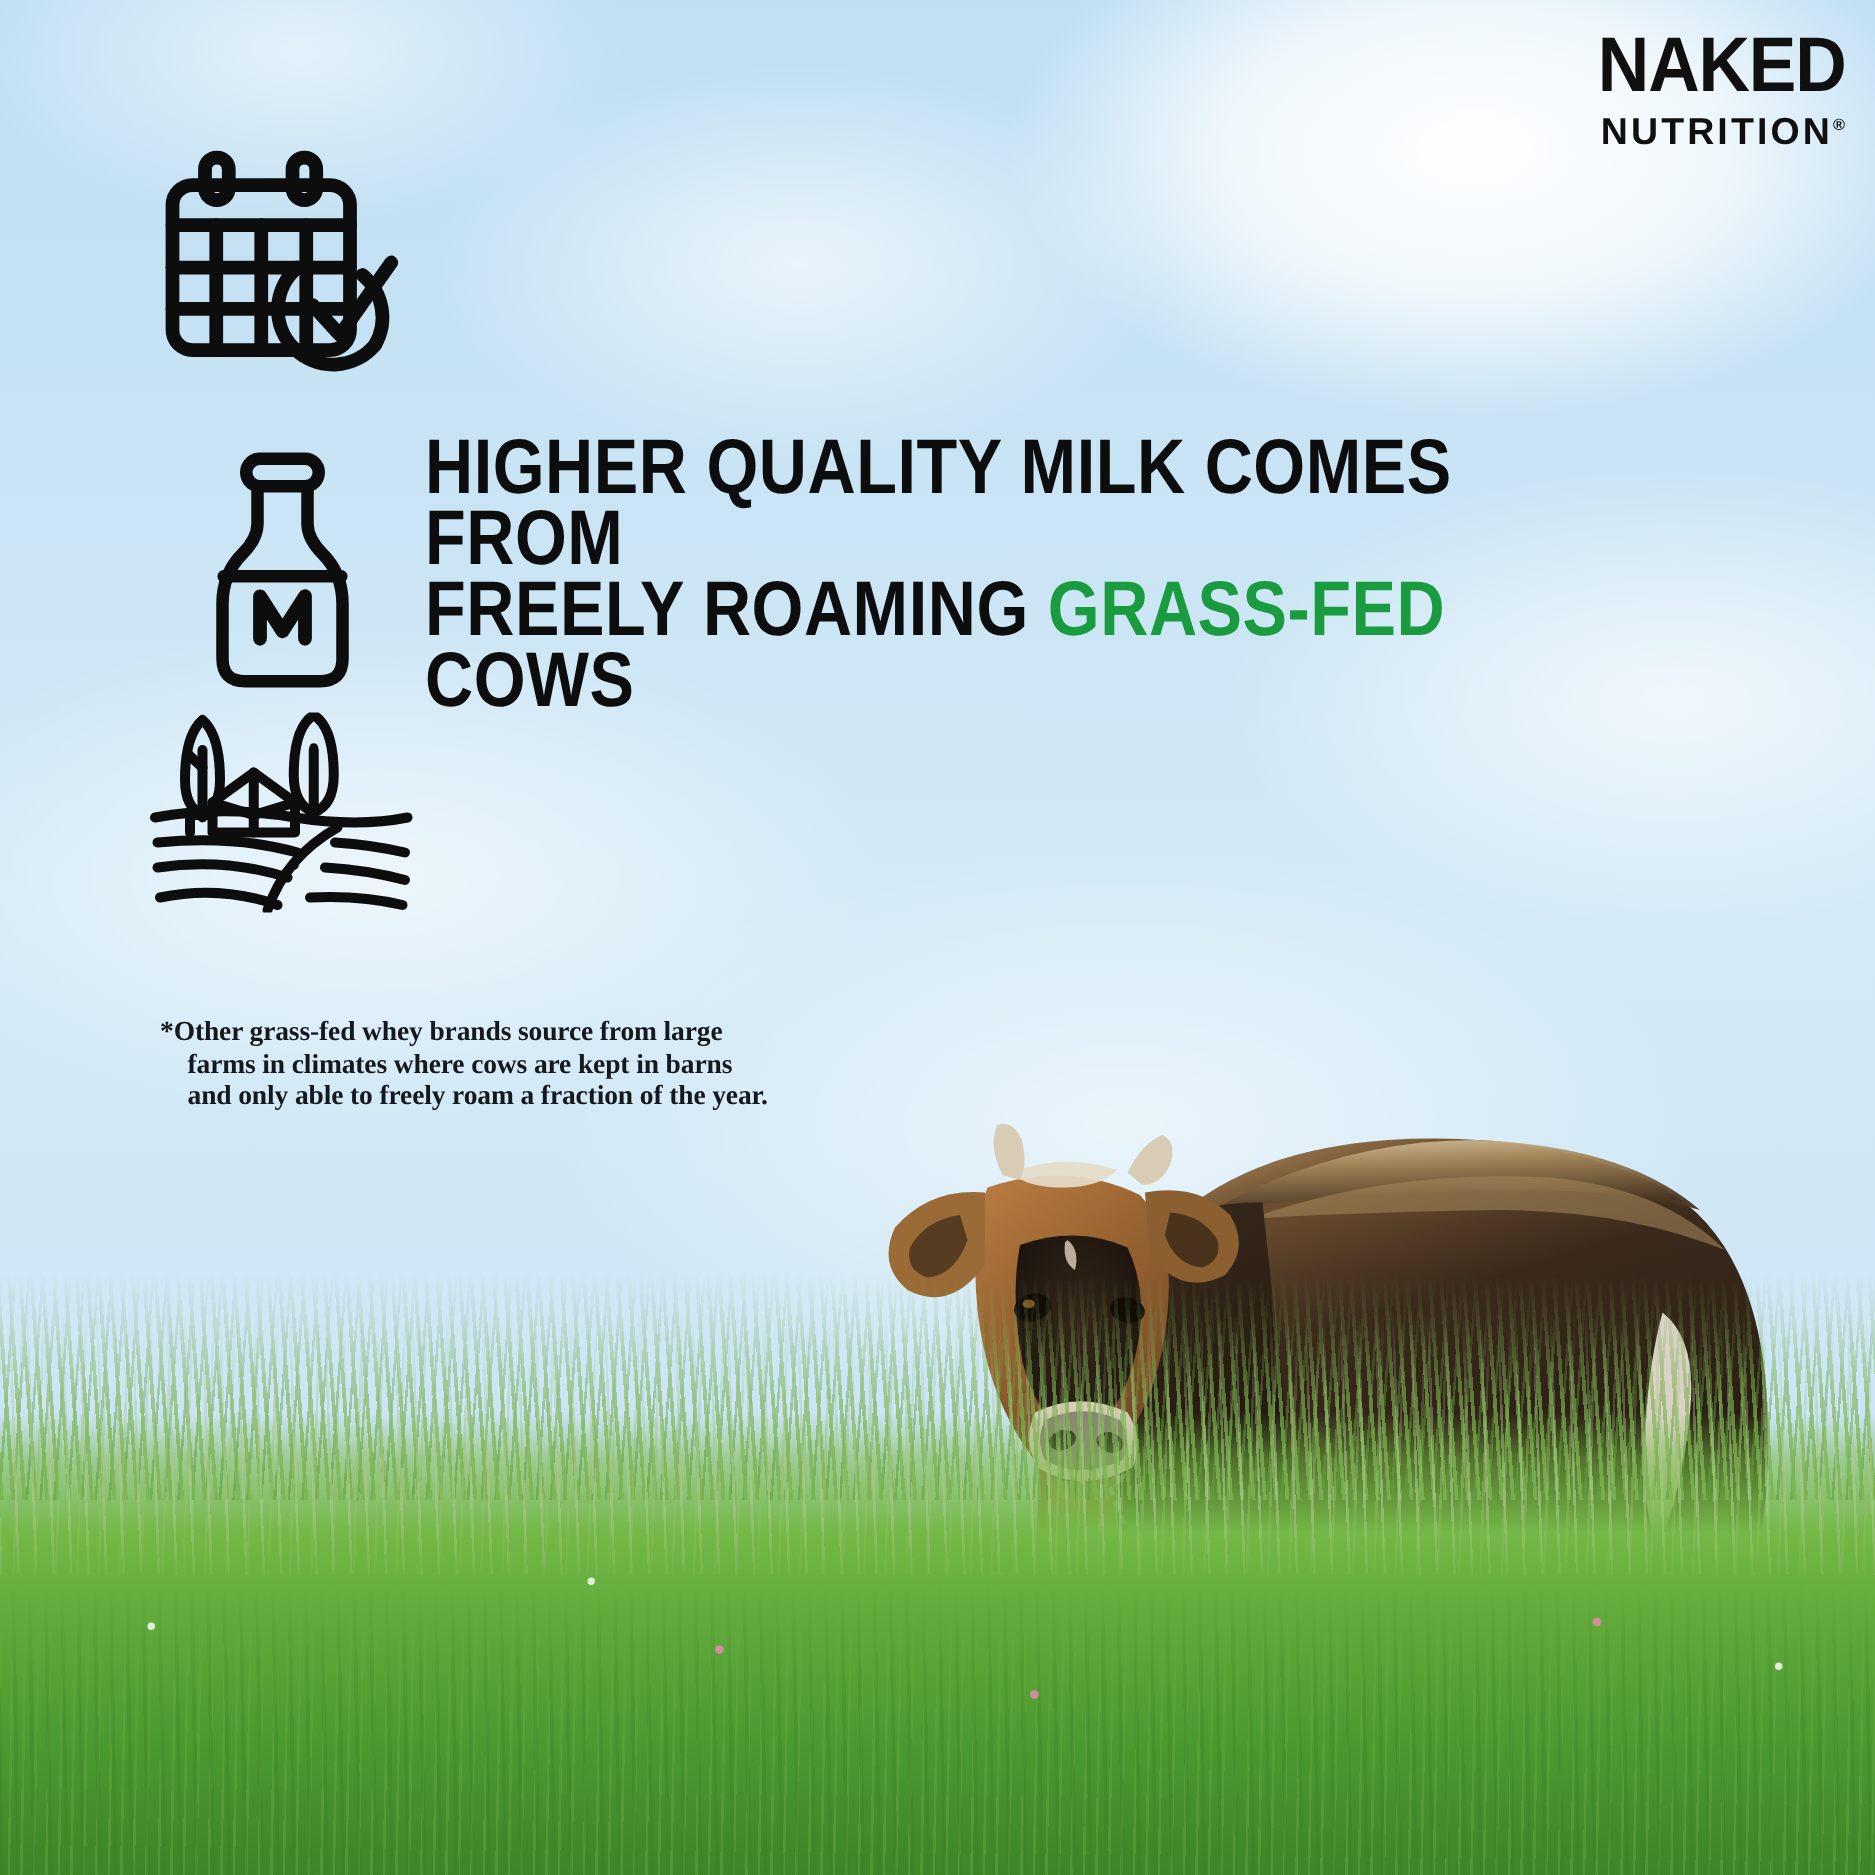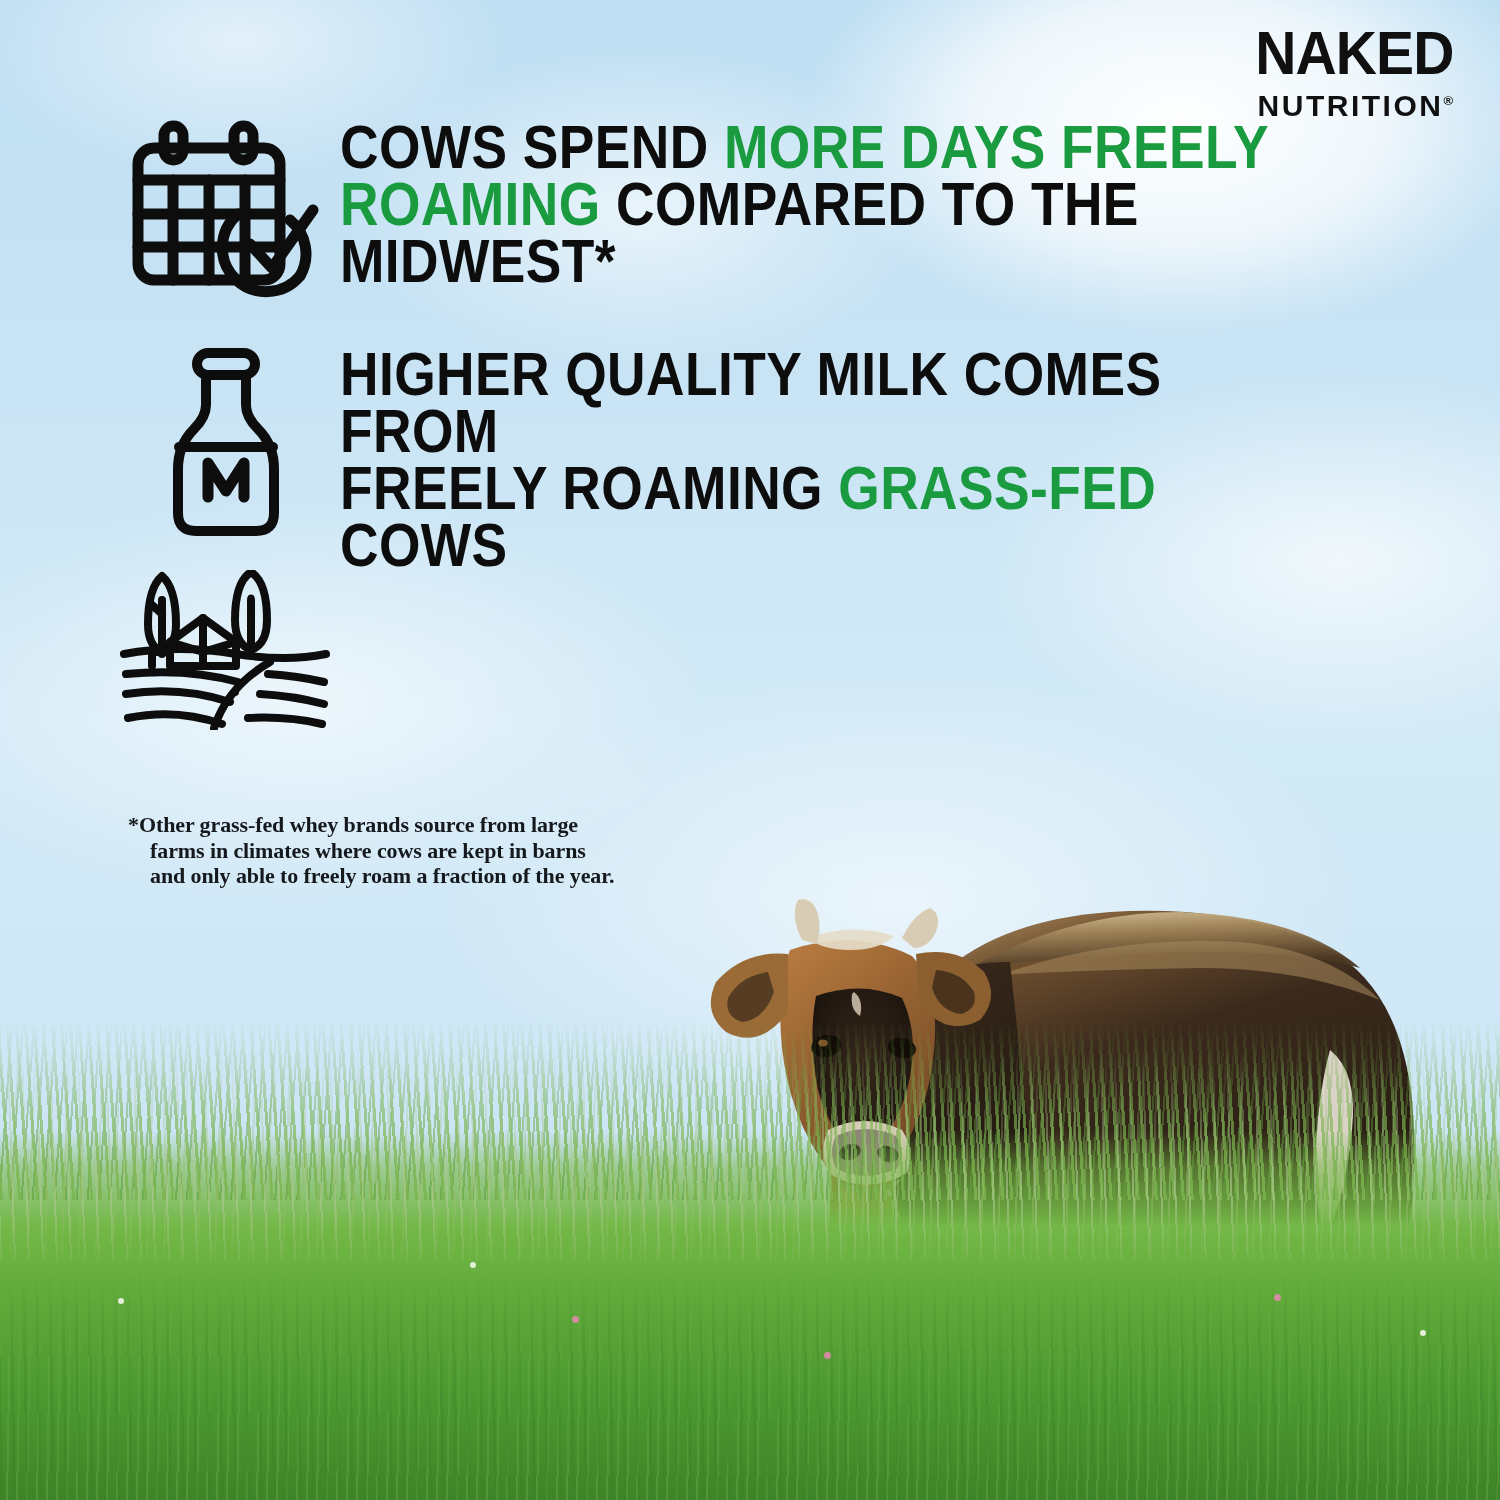--- a/index.html
+++ b/index.html
@@ -15,21 +15,21 @@
       radial-gradient(ellipse 520px 300px at 1180px 120px, rgba(255,255,255,.98) 0%, rgba(255,255,255,.75) 38%, rgba(255,255,255,0) 72%),
       radial-gradient(ellipse 420px 230px at 640px 210px, rgba(255,255,255,.62) 0%, rgba(255,255,255,0) 70%),
       radial-gradient(ellipse 380px 200px at 240px 40px, rgba(255,255,255,.55) 0%, rgba(255,255,255,0) 70%),
       radial-gradient(ellipse 500px 260px at 1340px 560px, rgba(255,255,255,.70) 0%, rgba(255,255,255,0) 72%),
       radial-gradient(ellipse 560px 280px at 300px 700px, rgba(255,255,255,.60) 0%, rgba(255,255,255,0) 72%),
       radial-gradient(ellipse 620px 300px at 900px 900px, rgba(255,255,255,.55) 0%, rgba(255,255,255,0) 74%),
       linear-gradient(180deg,#bfdff3 0%, #c7e3f4 22%, #d3eaf7 48%, #cfe7f6 70%, #c3e0f3 88%, #bddcf1 100%);
   }
 
   
-  .logo{position:absolute;right:47px;top:22px;text-align:right;line-height:1;}
+  .logo{position:absolute;right:24px;top:22px;text-align:right;line-height:1;}
   .logo .lg1{
     font-family:"Liberation Sans Narrow","Liberation Sans",sans-serif;
     font-weight:bold;font-size:62px;color:#101010;letter-spacing:-1px;
     transform:scaleX(.92);transform-origin:right center;display:block;
   }
   .logo .lg2{
     font-family:"Liberation Sans","DejaVu Sans",sans-serif;
     font-weight:700;font-size:30px;color:#101010;letter-spacing:2.5px;
     display:block;margin-top:7px;
   }
@@ -49,21 +49,21 @@
     transform:scaleX(.86);
     transform-origin:left top;
     white-space:normal;
   }
   .headline em{font-style:normal;color:#1a9b3f;}
   .hl1{font-size:62px;}
   .hl2{font-size:62px;}
   .hl3{font-size:62px;}
 
   #row1{left:110px;top:118px;width:1330px;}
-  #row2{left:110px;top:345px;width:1330px;}
+  #row2{left:110px;top:345px;width:1330px;align-items:center;}
   #row3{left:110px;top:570px;width:1330px;}
 
   
   .footnote{
     position:absolute;left:128px;top:812px;width:470px;
     font-family:Liberation Serif, serif;
     font-weight:bold;
     font-size:22px;line-height:1.16;color:#15181c;
     letter-spacing:-.1px;
     text-indent:-22px;padding-left:22px;
@@ -127,26 +127,20 @@
         <line x1="53" y1="62" x2="53" y2="162"></line>
         <line x1="89" y1="62" x2="89" y2="162"></line>
         <line x1="125" y1="62" x2="125" y2="162"></line>
         <rect x="44" y="8" width="19" height="34" rx="9.5"></rect>
         <rect x="114" y="8" width="19" height="34" rx="9.5"></rect>
         <path d="M118 96 a44 44 0 1 0 62 62"></path>
         <path d="M180 158 a44 44 0 0 0 -10 -56"></path>
         <polyline points="130,126 152,150 193,92"></polyline>
       </svg>
     </div>
-    <div class="txt-cell">
-      <div class="headline hl1">
-        <span>COWS SPEND </span><em>MORE DAYS FREELY</em><br>
-        <em>ROAMING</em><span> COMPARED TO THE MIDWEST*</span>
-      </div>
-    </div>
   </div>
 
   <div class="row" id="row2">
     <div class="icon-cell">
       <svg width="150" height="200" viewBox="0 0 150 200" fill="none" stroke="#0d0d0d" stroke-width="10" stroke-linecap="round" stroke-linejoin="round">
         <rect x="47" y="8" width="58" height="22" rx="11"></rect>
         <path d="M56 32 L56 60 Q56 72 44 84 Q28 100 28 124 L28 168 Q28 186 46 186 L106 186 Q124 186 124 168 L124 124 Q124 100 108 84 Q96 72 96 60 L96 32"></path>
         <line x1="29" y1="102" x2="123" y2="102"></line>
         <path d="M58 152 L58 118 L76 146 L94 118 L94 152" stroke-width="11"></path>
       </svg>

